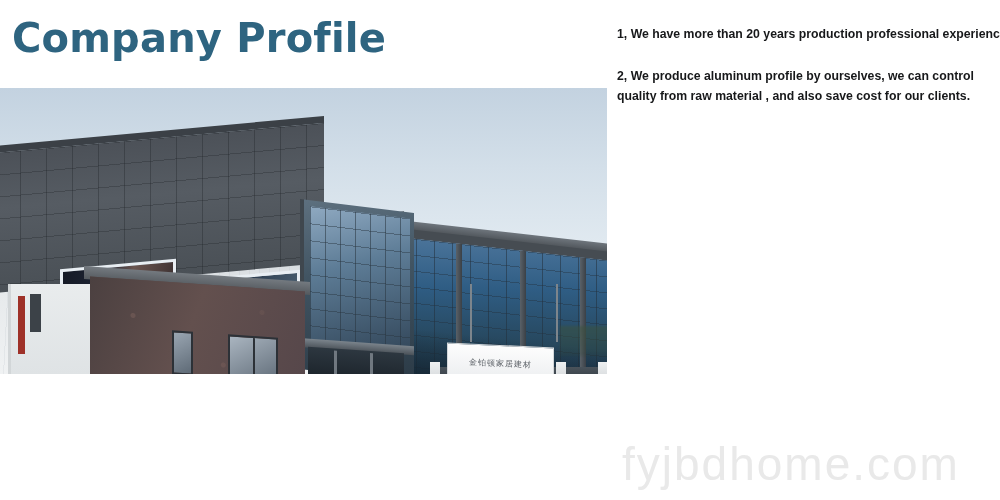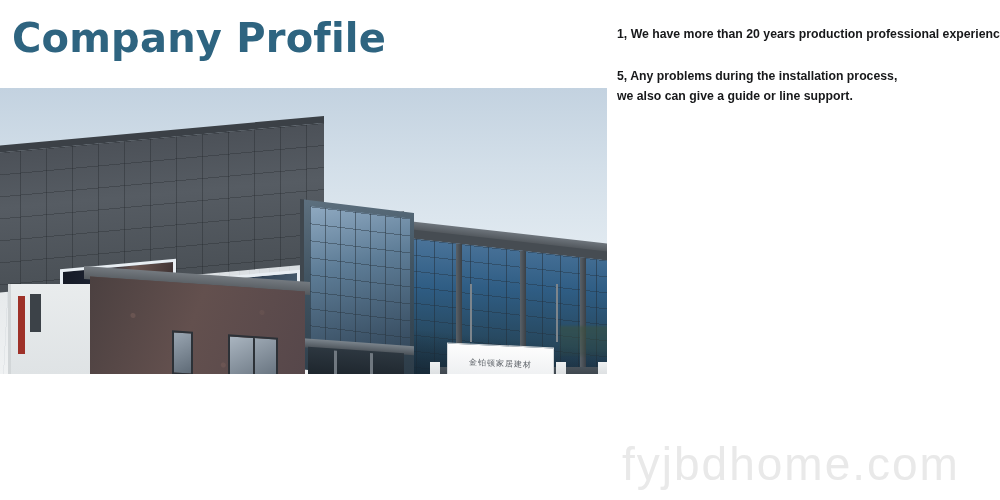--- a/index.html
+++ b/index.html
@@ -325,23 +325,23 @@
   </div>
 
 </div>
 
 <div id="profile-text">
 
   <div class="profile-item">
     <div class="profile-line">1,  We have more than 20 years production professional experience.</div>
   </div>
 
-
-
-
   <div class="profile-item">
-    <div class="profile-line">5,  Any problems during the installation process,</div>
-    <div class="profile-line">we also can give a guide or line support.</div>
-  </div>
+    <div class="profile-line">2,  We produce aluminum profile by ourselves, we can control</div>
+    <div class="profile-line">quality from raw material , and also save cost for our clients.</div>
+  </div>
+
+
+
 
 </div>
 
 <div id="watermark">fyjbdhome.com</div>
 
 </body></html>

